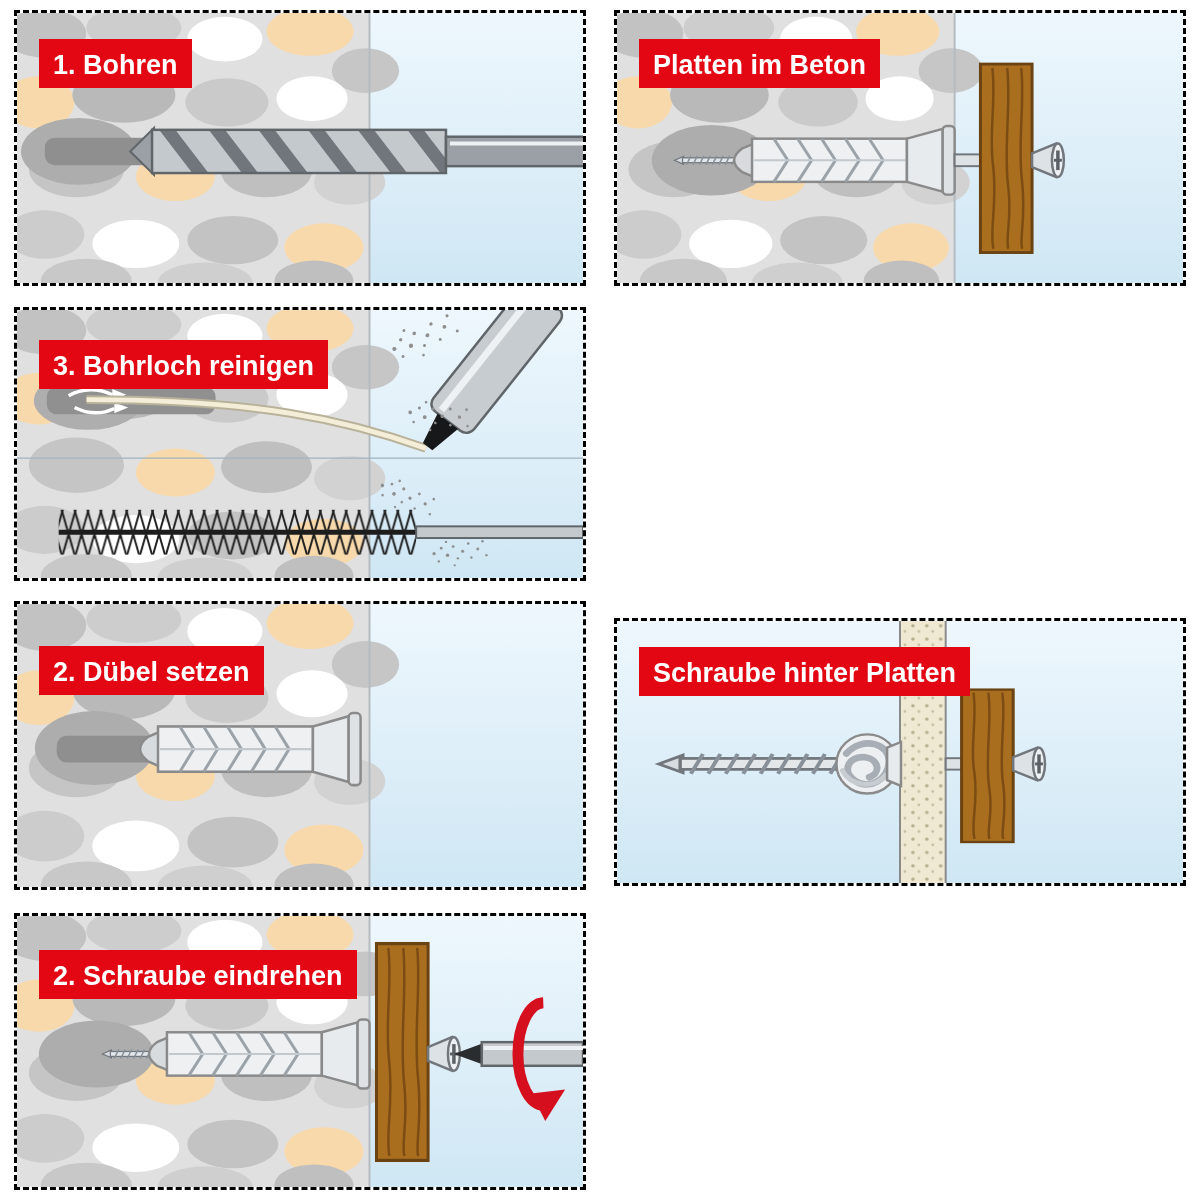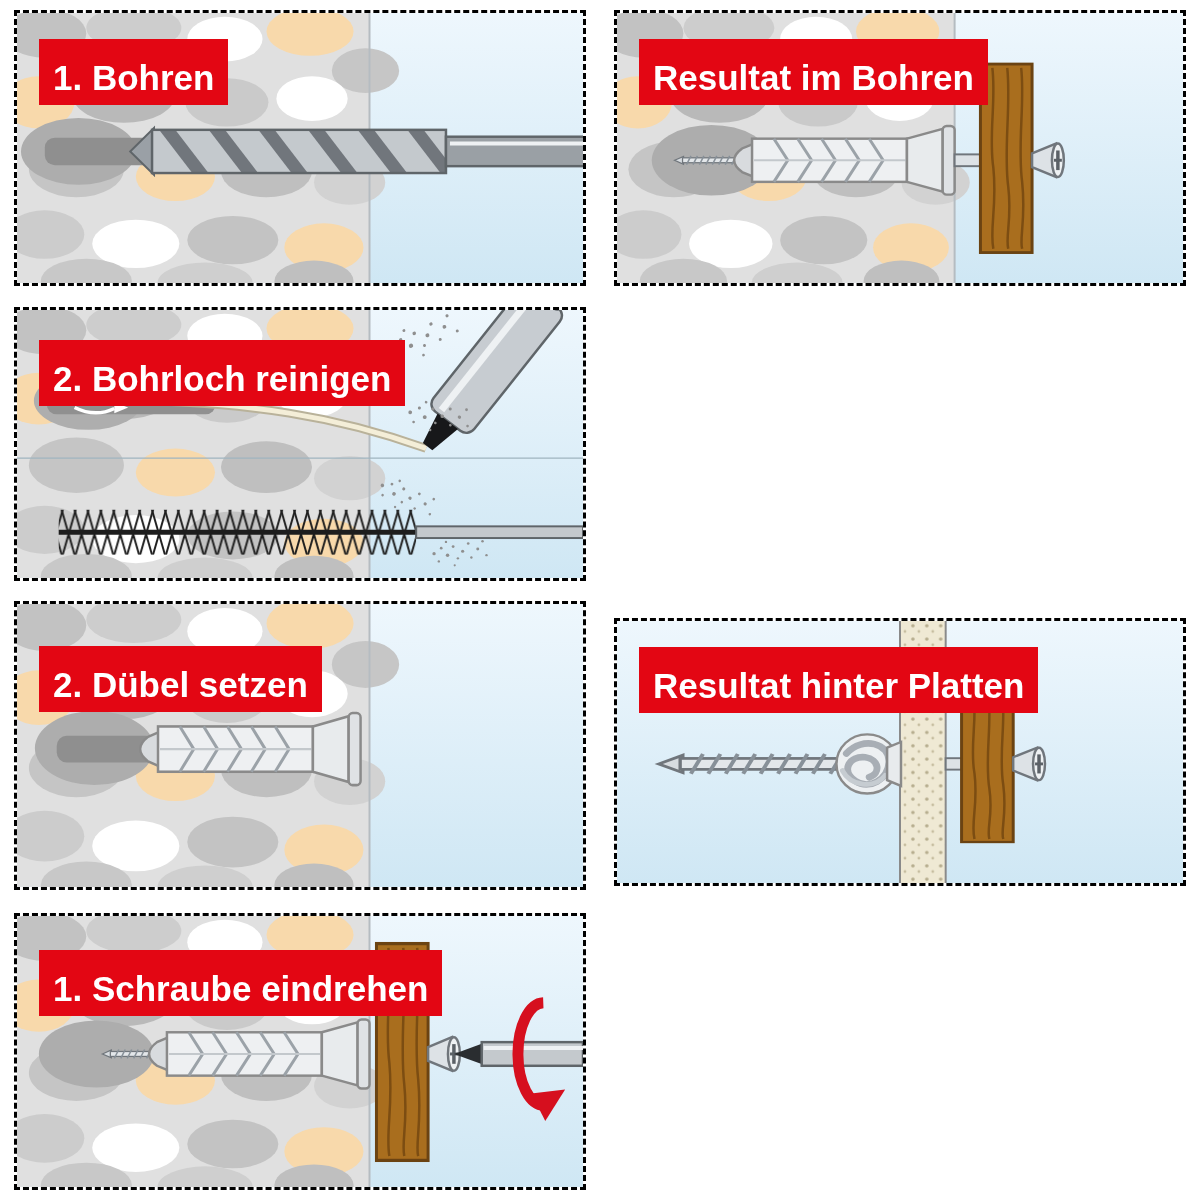--- a/index.html
+++ b/index.html
@@ -2,22 +2,22 @@
 <html style="--accent-red: #e30613;"><head>
 <meta charset="utf-8">
 <style>
   html,body{margin:0;padding:0;background:#ffffff;}
   .canvas{position:relative;width:1200px;height:1200px;background:#ffffff;
           font-family:"Liberation Sans",sans-serif;overflow:hidden;}
   .panel{position:absolute;border:3px dashed #000;box-sizing:border-box;
          overflow:hidden;background:#fff;}
   .panel > svg{position:absolute;left:0;top:0;width:100%;height:100%;display:block;}
   .step-label{position:absolute;left:22px;z-index:2;background:var(--accent-red,#e30613);
-              color:#fff;font-weight:bold;font-size:35px;line-height:1.15;
-              padding:19px 14px 7px 14px;white-space:nowrap;}
+              color:#fff;font-weight:bold;font-size:27px;line-height:1.15;
+              padding:11px 14px 7px 14px;white-space:nowrap;}
 </style>
 </head>
 <body>
 
 <div class="canvas">
 
 <svg width="0" height="0" style="position:absolute" aria-hidden="true">
 <defs>
   <linearGradient id="blueGrad" x1="0" y1="0" x2="0" y2="1">
     <stop offset="0" stop-color="#eef7fd"></stop>
@@ -210,21 +210,21 @@
     <use href="#dust" transform="translate(380,40) rotate(-18)"></use>
     <use href="#dust" transform="translate(396,105) rotate(12) scale(0.9)"></use>
     <use href="#dust" transform="translate(368,180) rotate(30) scale(0.85)"></use>
     <g>
       <rect x="42" y="205" width="360" height="46" fill="url(#xpat)"></rect>
       <line x1="42" y1="228" x2="402" y2="228" stroke="#1d1d1d" stroke-width="5"></line>
       <rect x="402" y="222" width="168" height="12" fill="#c4c9cd" stroke="#5f6569" stroke-width="2"></rect>
     </g>
     <use href="#dust" transform="translate(420,250) scale(0.8)"></use>
   </svg>
-  <div class="step-label" style="top:30px">2. Bohrloch reinigen</div>
+  <div class="step-label" style="top:30px">3. Bohrloch reinigen</div>
 </div>
 
 <div class="panel" style="left:14px;top:601px;width:572px;height:289px">
   <svg viewBox="0 0 570 275" preserveAspectRatio="none">
     <rect width="570" height="275" fill="url(#blueGrad)"></rect>
     <use href="#stones" transform="scale(0.997,0.948)"></use>
     <line x1="355" y1="0" x2="355" y2="275" stroke="#b5bcc1" stroke-width="2"></line>
     <ellipse cx="78" cy="140" rx="60" ry="36" fill="#adadad"></ellipse>
     <rect x="40" y="128" width="100" height="26" rx="10" fill="#8f8f8f"></rect>
     <use href="#plug" transform="translate(128,141)"></use>
@@ -243,46 +243,46 @@
     <use href="#plank" transform="translate(362,28) scale(1,1.1)"></use>
     <use href="#screwhead" transform="translate(414,140)"></use>
     <polygon points="440,140 470,129 470,151" fill="#2a2d30"></polygon>
     <rect x="468" y="128" width="102" height="24" fill="#c4c9cd" stroke="#5f6569" stroke-width="2.5"></rect>
     <line x1="470" y1="134" x2="570" y2="134" stroke="#eef1f3" stroke-width="4"></line>
     <g transform="translate(516,140)">
       <path d="M14,-52 A26,52 0 1 0 15,52" fill="none" stroke="#d60f1e" stroke-width="11"></path>
       <polygon points="2,40 36,36 16,68" fill="#d60f1e"></polygon>
     </g>
   </svg>
-  <div class="step-label" style="top:34px">1. Schraube eindrehen</div>
+  <div class="step-label" style="top:34px">2. Schraube eindrehen</div>
 </div>
 
 <div class="panel" style="left:614px;top:10px;width:572px;height:276px">
   <svg viewBox="0 0 570 275" preserveAspectRatio="none">
     <rect width="570" height="275" fill="url(#blueGrad)"></rect>
     <use href="#stones" transform="scale(0.955,0.948)"></use>
     <line x1="340" y1="0" x2="340" y2="275" stroke="#b5bcc1" stroke-width="2"></line>
     <ellipse cx="95" cy="150" rx="60" ry="36" fill="#adadad"></ellipse>
     <use href="#screwshaft" transform="translate(58,150) scale(0.5)"></use>
     <use href="#plug" transform="translate(122,150)"></use>
     <rect x="340" y="144" width="28" height="12" fill="#dde2e6" stroke="#70767c" stroke-width="2"></rect>
     <use href="#plank" transform="translate(366,52) scale(1,0.96)"></use>
     <use href="#screwhead" transform="translate(418,150)"></use>
   </svg>
-  <div class="step-label" style="top:26px">Resultat im Bohren</div>
+  <div class="step-label" style="top:26px">Platten im Beton</div>
 </div>
 
 
 <div class="panel" style="left:614px;top:618px;width:572px;height:268px">
   <svg viewBox="0 0 570 275" preserveAspectRatio="none">
     <rect width="570" height="275" fill="url(#blueGrad)"></rect>
     <rect x="285" y="-2" width="46" height="280" fill="url(#speck)" stroke="#8a8a8a" stroke-width="2"></rect>
     <use href="#screwshaft" transform="translate(42,150) scale(1.35,1.15)"></use>
     <use href="#knot" transform="translate(252,150)"></use>
     <path d="M272,133 L286,127 L286,173 L272,167 Z" fill="#e8ebed" stroke="#8a8a8a" stroke-width="2.5"></path>
     <rect x="331" y="144" width="18" height="12" fill="#dde2e6" stroke="#70767c" stroke-width="2"></rect>
     <use href="#plank" transform="translate(347,72) scale(1,0.8)"></use>
     <use href="#screwhead" transform="translate(399,150)"></use>
   </svg>
-  <div class="step-label" style="top:26px">Resultat hinter Platten</div>
+  <div class="step-label" style="top:26px">Schraube hinter Platten</div>
 </div>
 
 </div>
 
 </body></html>

